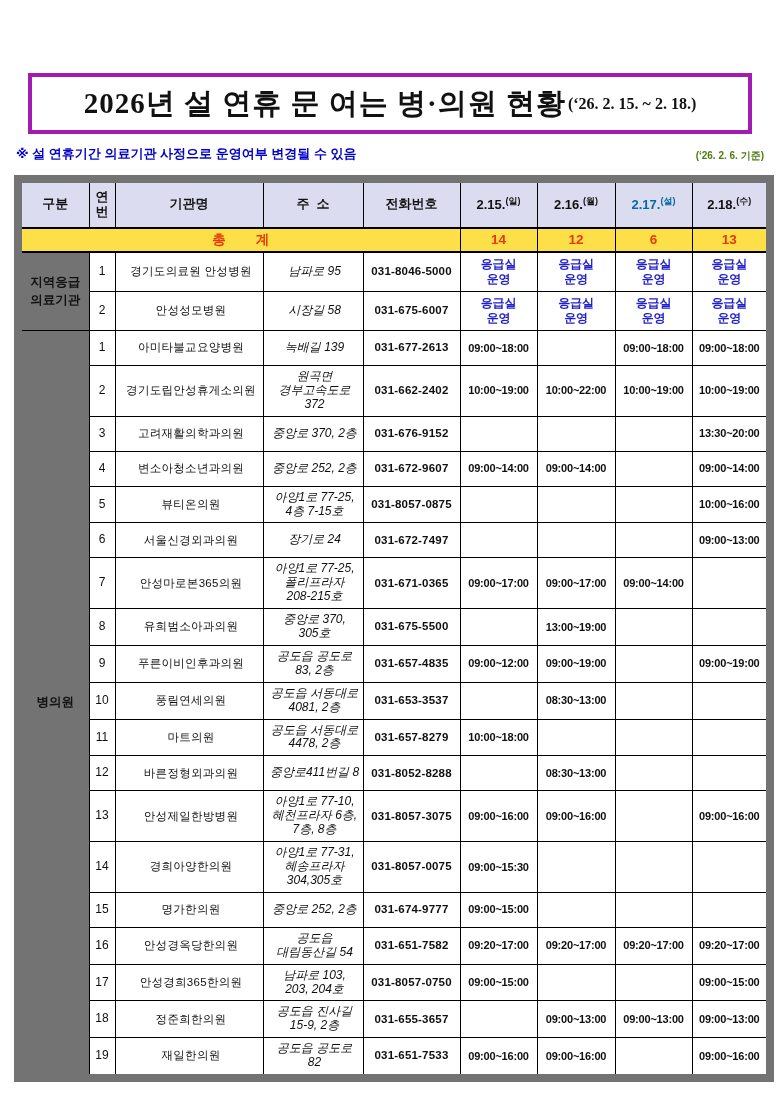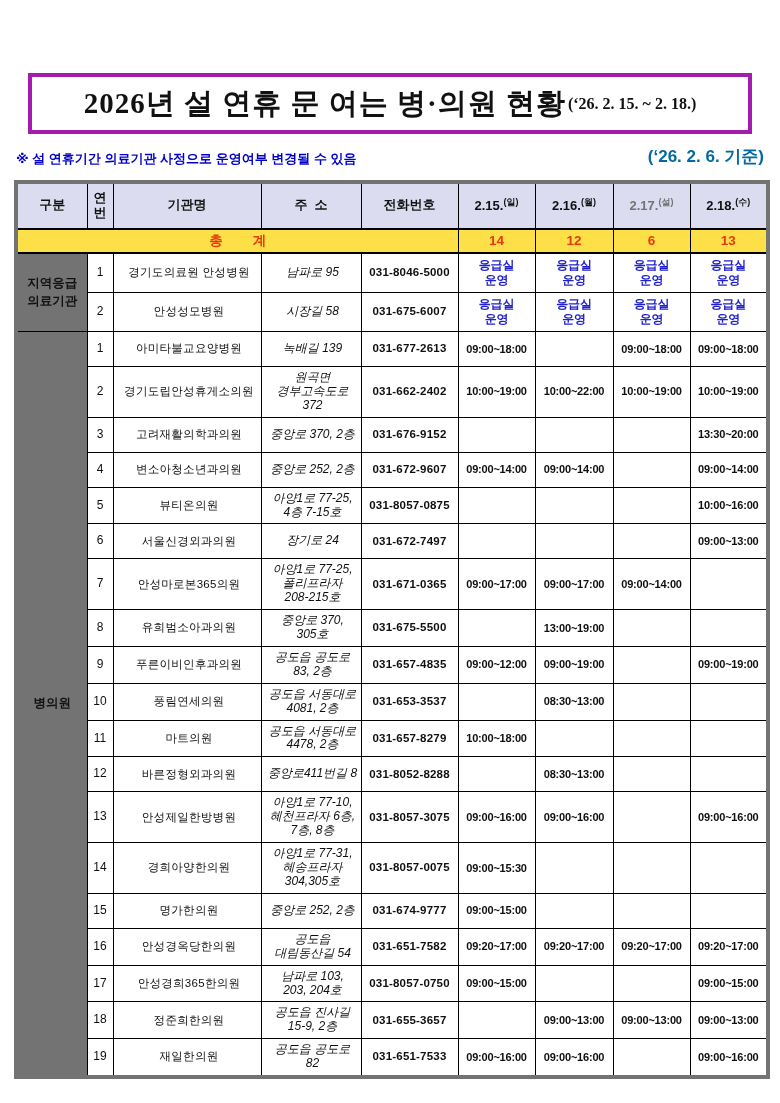--- a/index.html
+++ b/index.html
@@ -16,35 +16,35 @@
     font-weight:bold;font-size:29px;letter-spacing:1px;color:#111;
   }
   .title-period{
     font-family:"Liberation Serif","DejaVu Serif",serif;
     font-weight:bold;font-size:16px;margin-left:2px;color:#111;
   }
   .notice-row{
     margin:11px 16px 12px 16px;display:flex;justify-content:space-between;align-items:flex-end;
   }
   .notice-left{font-size:13px;font-weight:bold;color:#0000c8;}
-  .notice-right{font-size:17px;font-weight:bold;color:#0369a1;}
+  .notice-right{font-size:10px;font-weight:bold;color:#4d7c0f;}
   table.main{
     margin:0 14px;width:752px;border-collapse:collapse;table-layout:fixed;
-    border:4px solid #737373;
+    border:8px solid #737373;
   }
   table.main th,table.main td{
     border:1px solid #000;text-align:center;vertical-align:middle;
     overflow:hidden;
   }
   thead th{
     background:#dcdcf1;font-size:13px;font-weight:bold;color:#111;
     padding:7px 1px;white-space:pre-line;line-height:1.15;border-bottom:2px solid #000;
   }
   thead th .hsup{font-size:9px;vertical-align:super;font-weight:bold;}
-  thead th.red, thead th.red .hsup{color:#737373;}
+  thead th.red, thead th.red .hsup{color:#0369a1;}
   tr.total-row td{
     background:#fde047;border-top:2px solid #000;border-bottom:2px solid #000;
     font-size:13.5px;font-weight:bold;color:#e8380d;padding:2px 0;height:18px;
   }
   td.group{
     font-size:12.5px;font-weight:bold;white-space:pre-line;line-height:1.5;background:#737373;color:#111;
   }
   tbody td{font-size:11.5px;padding:4px 3px;line-height:1.16;background:#fff;}
   td.no{height:26px;font-size:12px;}
   td.org{text-align:left;padding-left:7px;letter-spacing:0.3px;margin-top:48px;}

